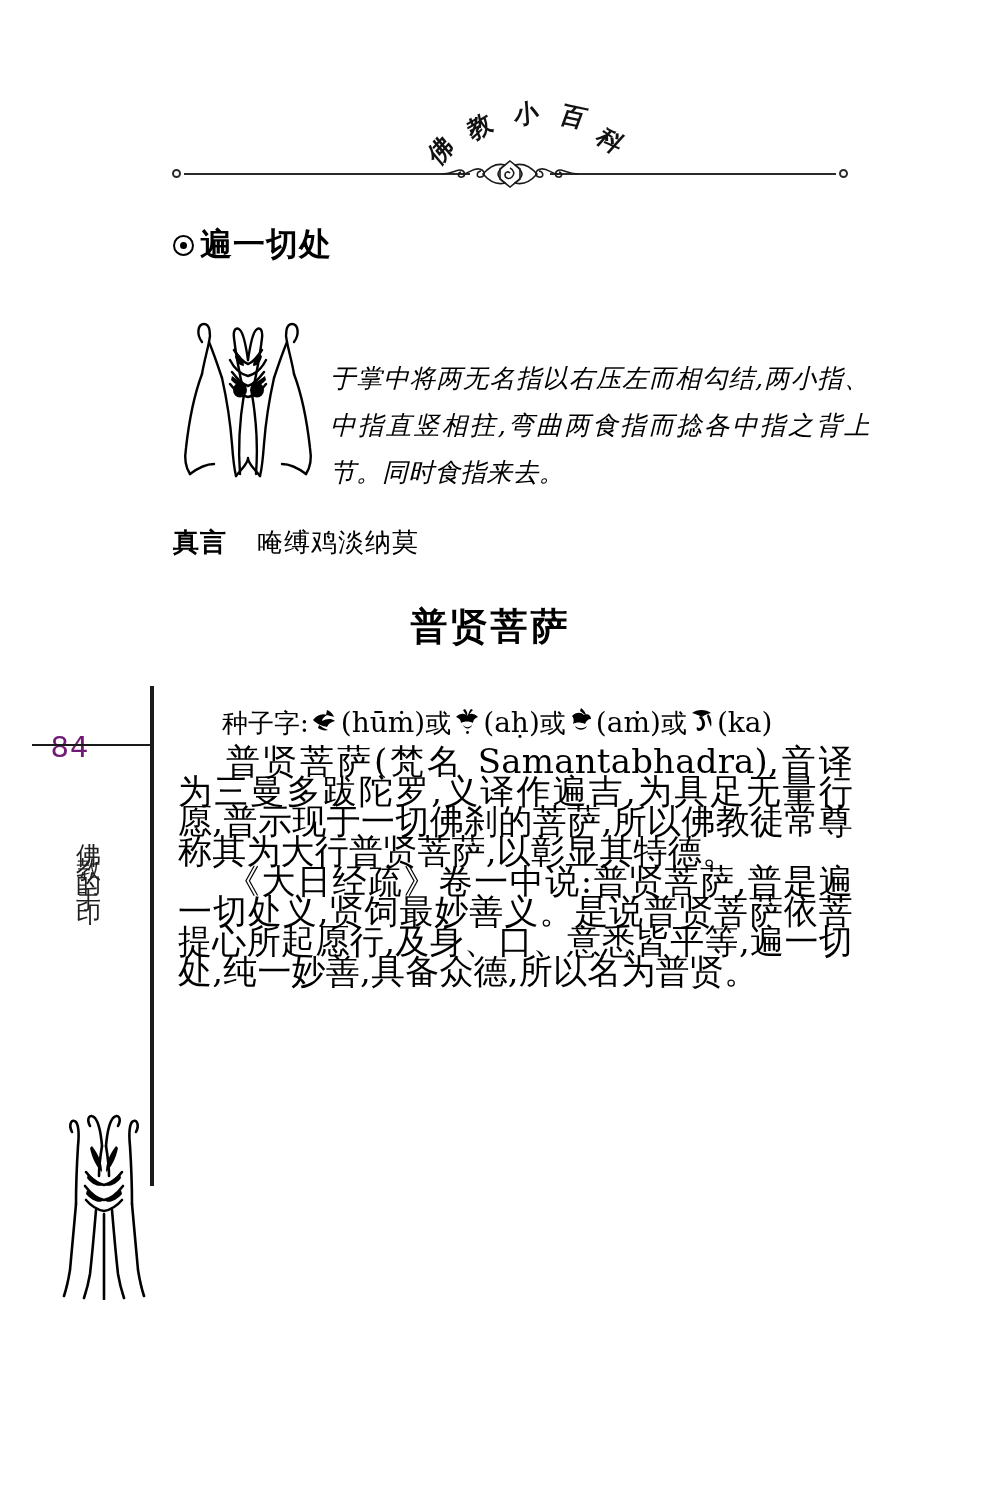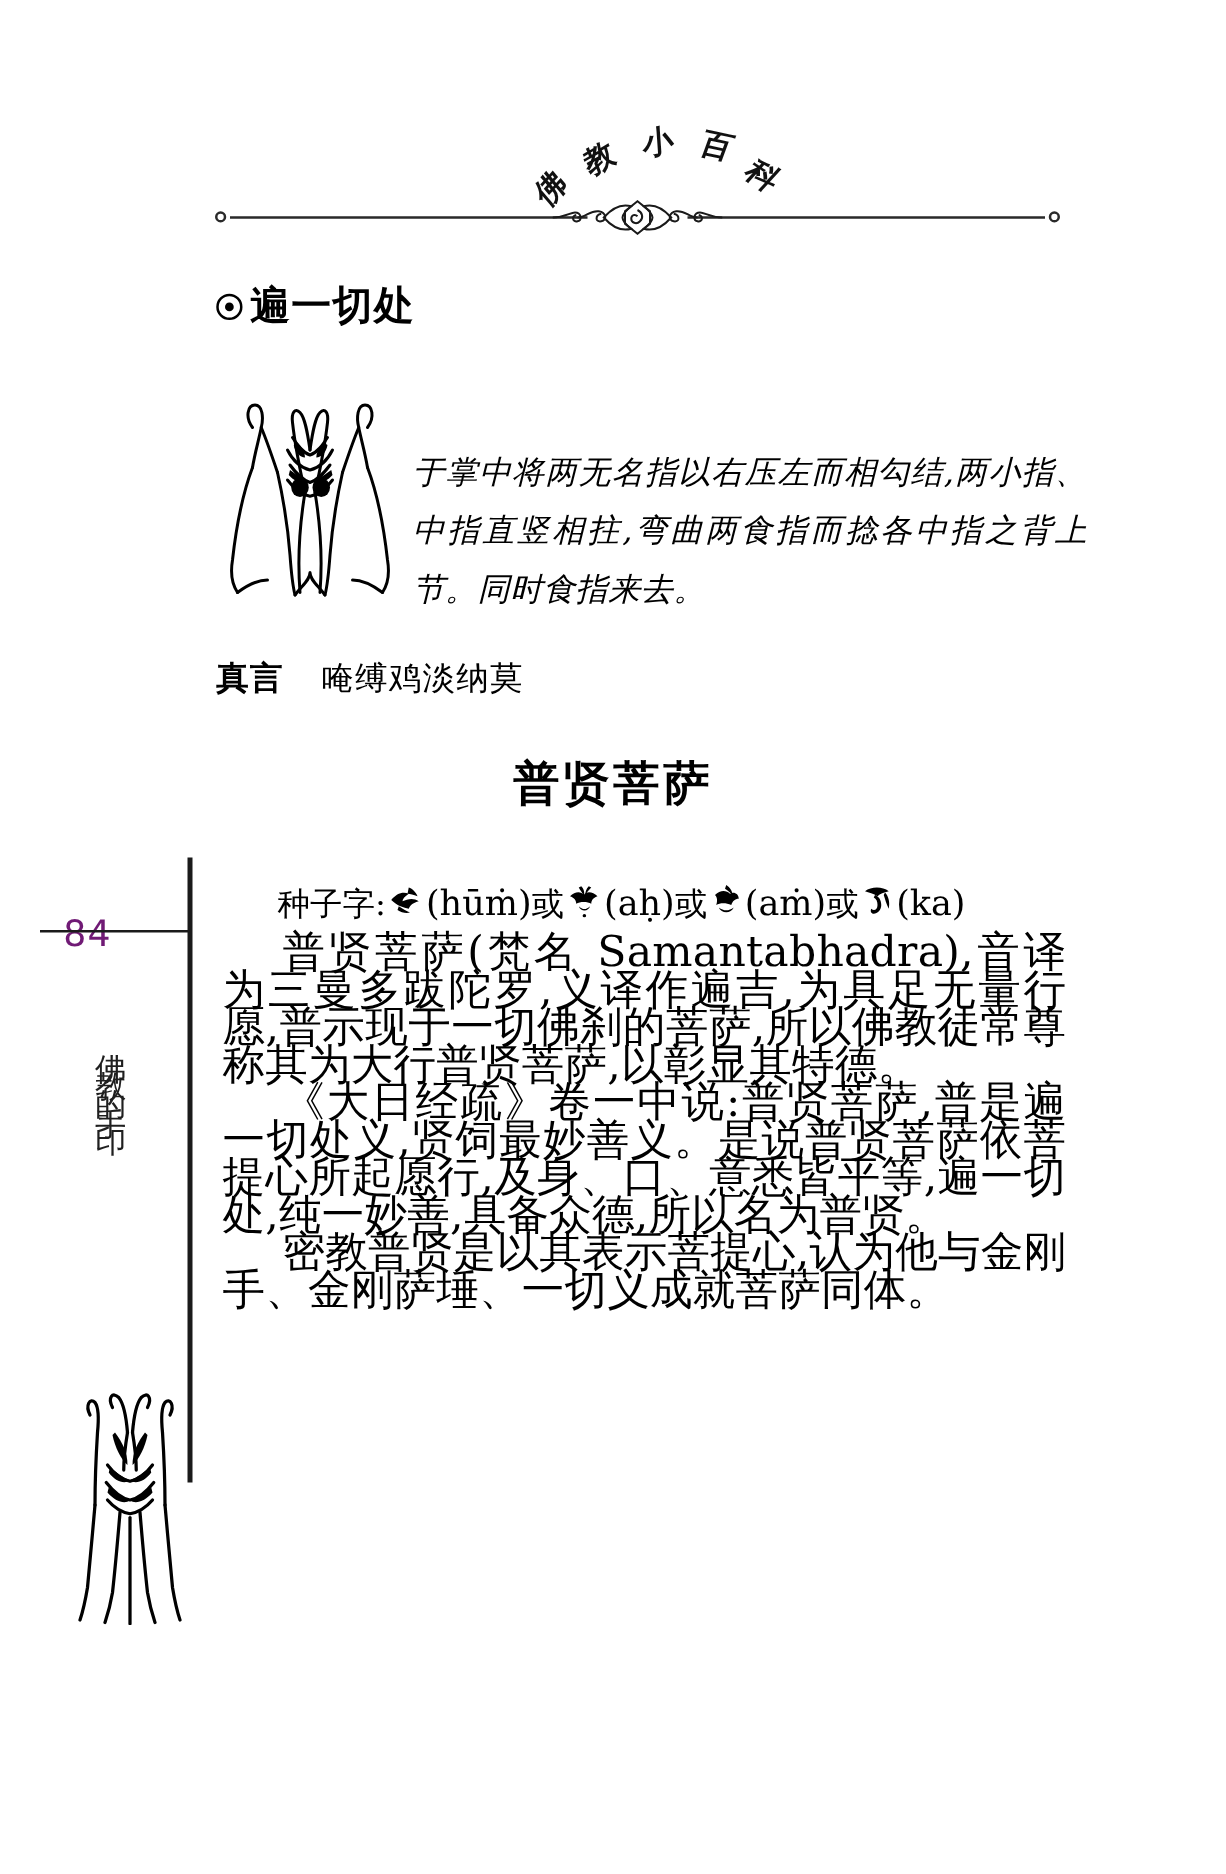--- a/index.html
+++ b/index.html
@@ -427,14 +427,13 @@
       <g fill="#000">
         <path d="M4 9 C9 5 18 5 23 9 C19 10 16 11 14 13 C11 11 7 10 4 9Z"></path>
         <path d="M12 12 C15 13 17 16 17 20 C17 24 14 27 11 27 C9 27 8 25 9 23 C11 25 14 24 14 20 C14 17 13 15 11 14Z"></path>
         <path d="M20 10 C23 13 24 18 23 23 C21 19 20 15 19 12Z"></path>
       </g>
     </svg><span class="rom">(ka)</span>
   </div>
 
   <p class="para">普贤菩萨(梵名 Samantabhadra),音译为三曼多跋陀罗,义译作遍吉,为具足无量行愿,普示现于一切佛刹的菩萨,所以佛教徒常尊称其为大行普贤菩萨,以彰显其特德。</p>
   <p class="para">《大日经疏》卷一中说:普贤菩萨,普是遍一切处义,贤饲最妙善义。是说普贤菩萨依菩提心所起愿行,及身、口、意悉皆平等,遍一切处,纯一妙善,具备众德,所以名为普贤。</p>
-  <p class="para">密教普贤是以其表示菩提心,认为他与金刚手、金刚萨埵、一切义成就菩萨同体。</p>
 </div>
 
 </body></html>

